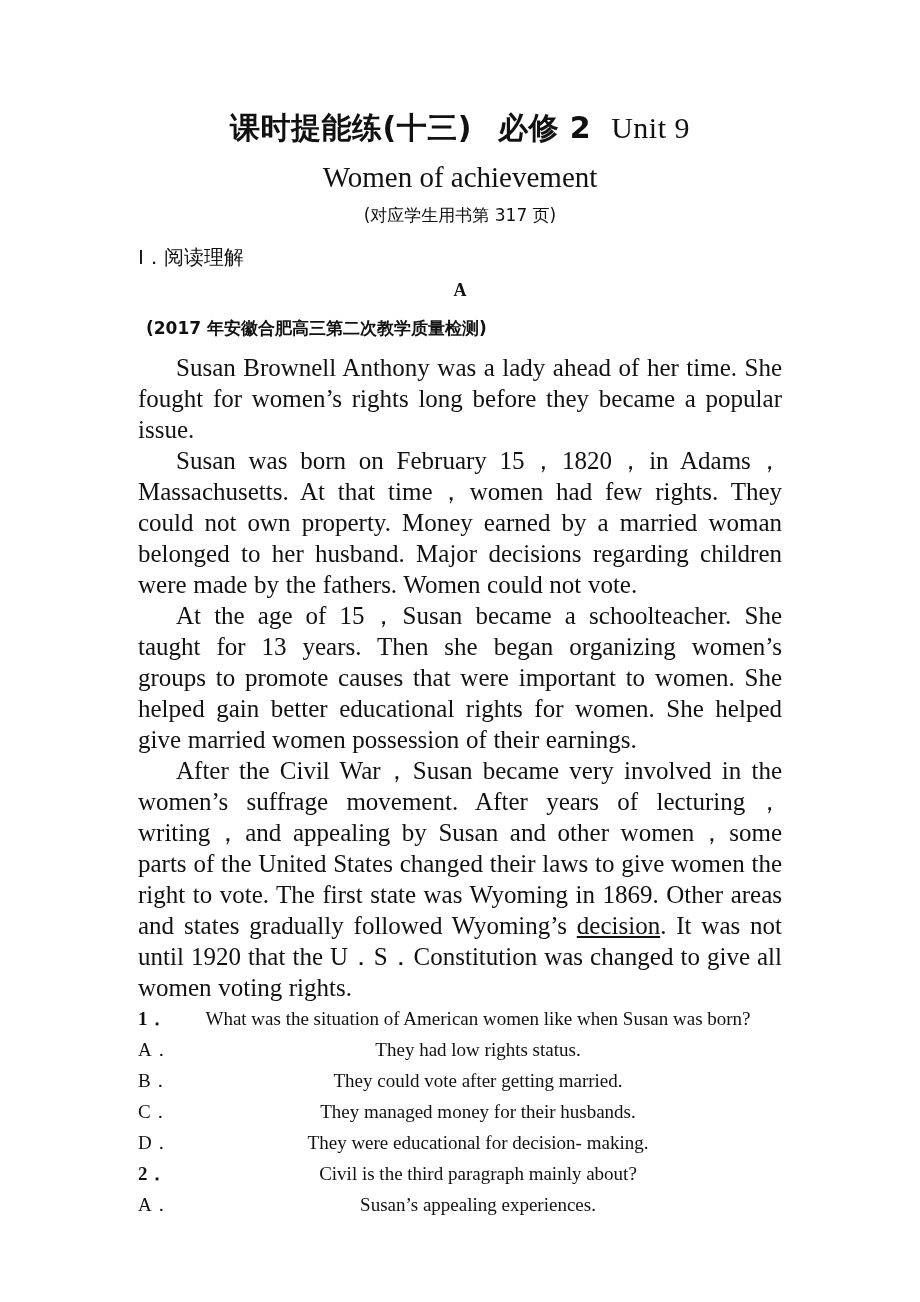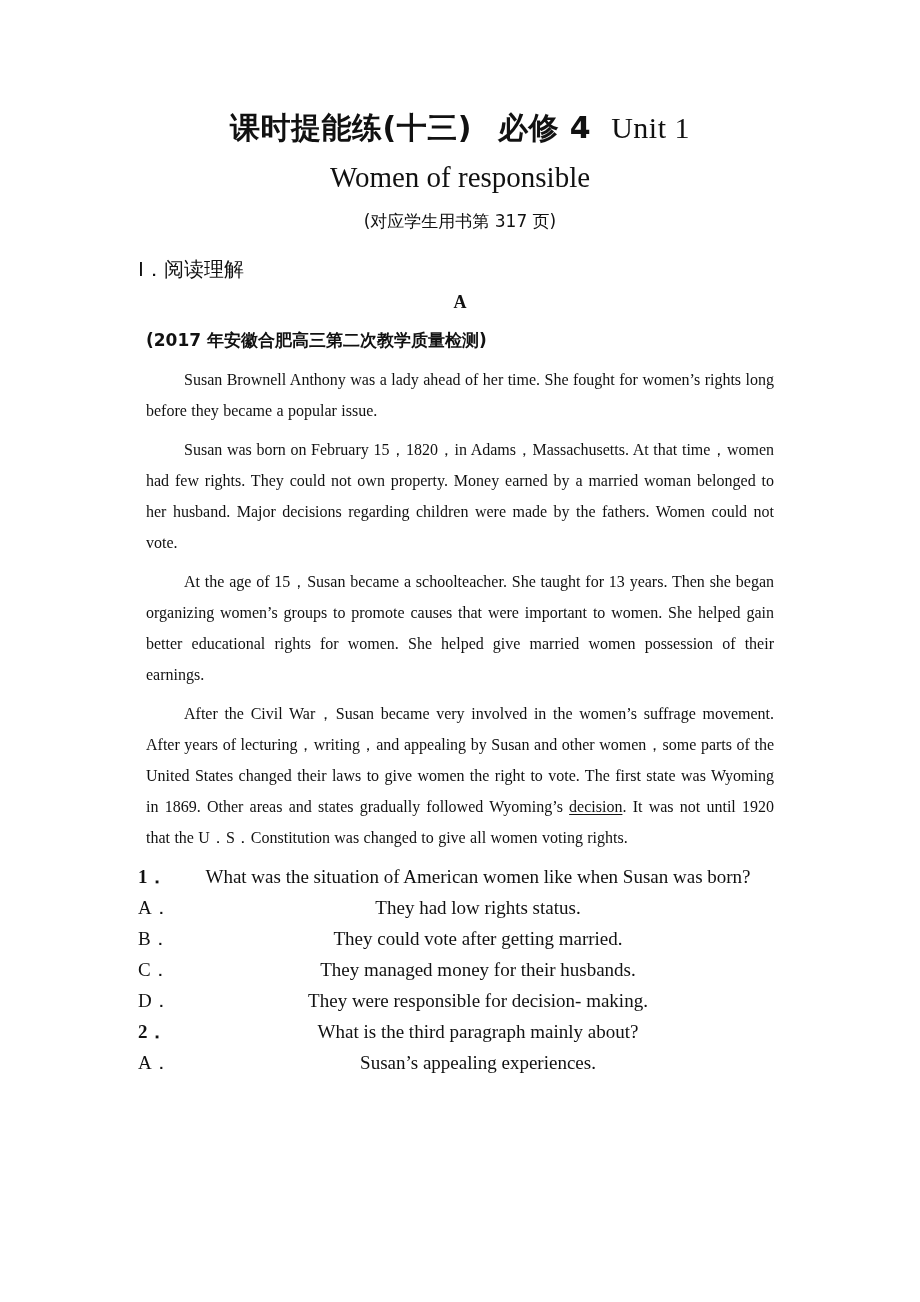--- a/index.html
+++ b/index.html
@@ -61,21 +61,21 @@
     padding-top: 10px;
     text-align: center;
     font-family: "Liberation Serif", "DejaVu Serif", serif;
     font-weight: normal;
     font-size: 29px;
     line-height: 38px;
   }
 
   
   .ref-line {
-    margin: 6px;
+    margin: 0;
     padding-top: 6px;
     text-align: center;
     font-size: 17px;
     line-height: 26px;
     font-family: "DejaVu Sans", "Liberation Sans", sans-serif;
   }
 
   
   .part-heading {
     margin: 0;
@@ -100,22 +100,22 @@
     margin: 8px;
     padding-top: 1px;
     font-family: "DejaVu Sans", "Liberation Sans", sans-serif;
     font-weight: bold;
     font-size: 17px;
     line-height: 31px;
   }
 
   
   .para {
-    margin: 8px;
-    font-size: 16px;
+    margin: 0;
+    font-size: 25px;
     line-height: 31px;
     text-align: justify;
     text-align-last: left;
     text-indent: 38px;
     word-spacing: 0.4px;
   }
   .para u {
     text-decoration: underline;
     text-underline-offset: 2px;
   }
@@ -145,24 +145,24 @@
     text-align: center;
   }
 </style>
 </head>
 <body>
 
 <div class="page">
   <div class="column">
 
     <h1 class="doc-title">
-      <span class="cn">课时提能练(十三)</span><span class="gap-lg"></span><span class="cn">必修 4</span><span class="gap-md"></span><span class="en">Unit 1</span>
+      <span class="cn">课时提能练(十三)</span><span class="gap-lg"></span><span class="cn">必修 2</span><span class="gap-md"></span><span class="en">Unit 9</span>
     </h1>
 
-    <h2 class="unit-title">Women of responsible</h2>
+    <h2 class="unit-title">Women of achievement</h2>
 
     <p class="ref-line">(对应学生用书第 317 页)</p>
 
     <p class="part-heading">Ⅰ．阅读理解</p>
 
     <p class="passage-letter">A</p>
 
     <p class="source-line">(2017 年安徽合肥高三第二次教学质量检测)</p>
 
     <p class="para">Susan Brownell Anthony was a lady ahead of her time. She fought for women’s rights long before they became a popular issue.</p>
@@ -184,26 +184,26 @@
       <li class="qa-item option">
         <span class="marker">B．</span>
         <span class="qa-text">They could vote after getting married.</span>
       </li>
       <li class="qa-item option">
         <span class="marker">C．</span>
         <span class="qa-text">They managed money for their husbands.</span>
       </li>
       <li class="qa-item option">
         <span class="marker">D．</span>
-        <span class="qa-text">They were responsible for decision- making.</span>
+        <span class="qa-text">They were educational for decision- making.</span>
       </li>
 
       <li class="qa-item question">
         <span class="marker">2．</span>
-        <span class="qa-text">What is the third paragraph mainly about?</span>
+        <span class="qa-text">Civil is the third paragraph mainly about?</span>
       </li>
       <li class="qa-item option">
         <span class="marker">A．</span>
         <span class="qa-text">Susan’s appealing experiences.</span>
       </li>
     </ul>
 
   </div>
 </div>
 

